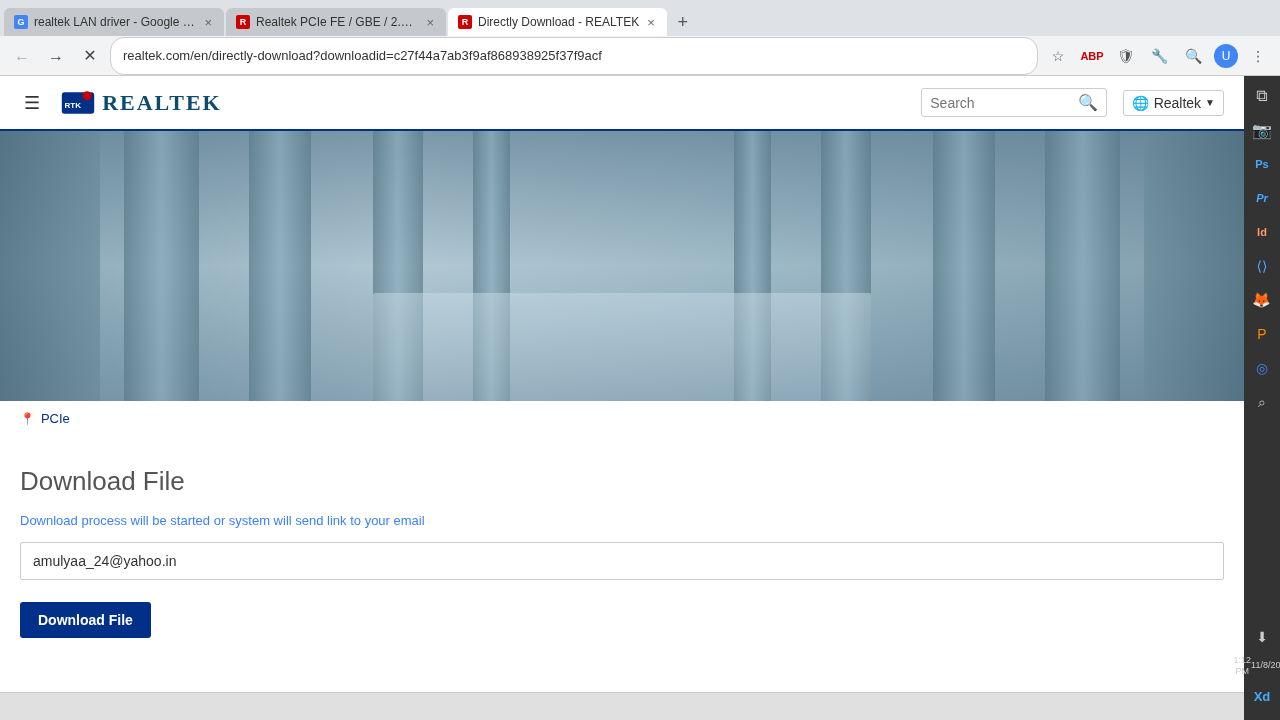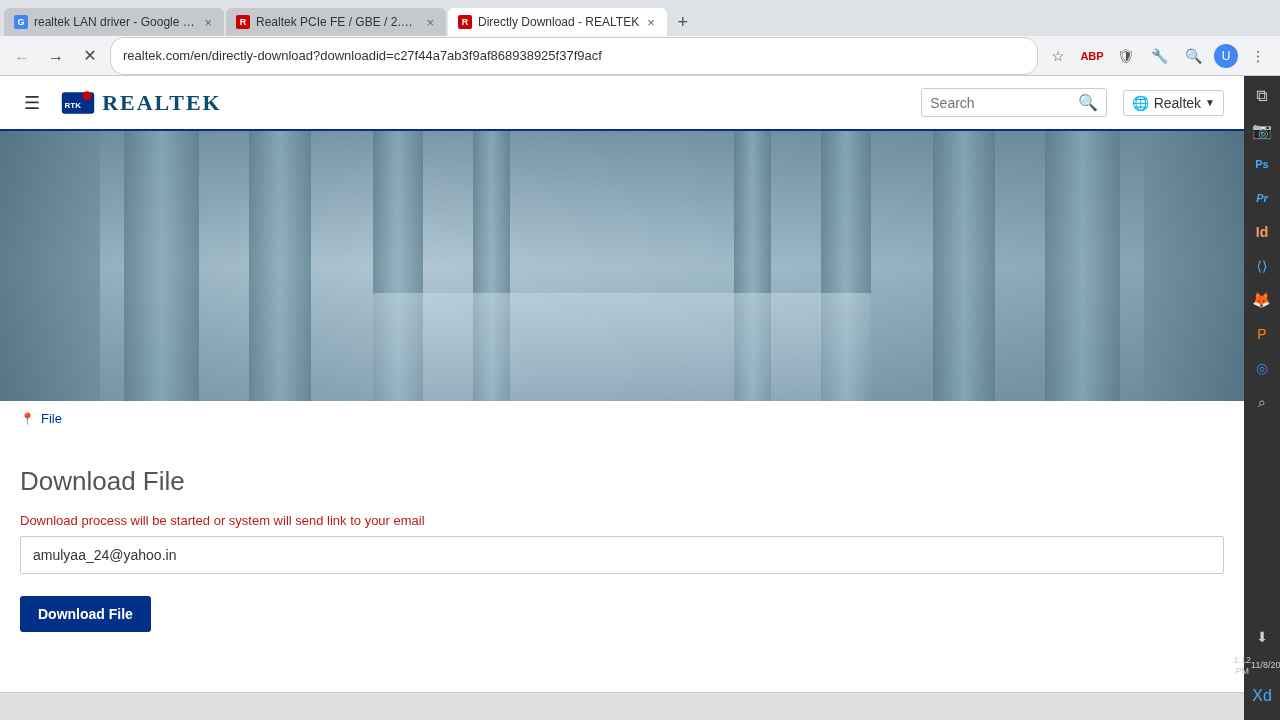--- a/index.html
+++ b/index.html
@@ -243,22 +243,22 @@
       padding: 30px 0 20px;
     }
     #download-title {
       font-size: 26px;
       color: #555;
       font-weight: normal;
       margin-bottom: 16px;
     }
     #download-desc {
       font-size: 13px;
-      color: #b91c1c;
-      margin-bottom: 8px;
+      color: #3b82f6;
+      margin-bottom: 14px;
     }
     #email-input {
       width: 100%;
       height: 38px;
       border: 1px solid #ccc;
       padding: 0 12px;
       font-size: 14px;
       color: #333;
       outline: none;
       border-radius: 2px;
@@ -394,49 +394,49 @@
         <div class="pillar" style="right:30%; width:4%;"></div>
         <div class="pillar" style="right:38%; width:3%;"></div>
 
         <div style="position:absolute; bottom:0; left:30%; right:30%; height:40%; background: linear-gradient(to bottom, rgba(200,220,230,0.5), rgba(180,200,215,0.3)); border-radius:2px;"></div>
       </div>
 
       <div id="content-area">
 
         <div id="breadcrumb">
           <span class="breadcrumb-icon">📍</span>
-          <a href="#">File</a>
+          <a href="#">PCIe</a>
         </div>
 
         <div id="download-section">
           <h1 id="download-title">Download File</h1>
           <p id="download-desc">Download process will be started or system will send link to your email</p>
           <input id="email-input" type="email" value="amulyaa_24@yahoo.in" style="">
           <button id="download-btn">Download File</button>
         </div>
       </div>
 
       <div id="footer"></div>
     </div>
 
     <div id="right-sidebar">
       <div class="sidebar-icon">⧉</div>
       <div class="sidebar-icon" style="color:#aaa;">📷</div>
       <div class="sidebar-icon colored-blue" style="font-size:11px; font-weight:bold; color:#4af;">Ps</div>
       <div class="sidebar-icon colored-blue" style="font-size:11px; font-weight:bold; color:#4af;font-style:italic;">Pr</div>
-      <div class="sidebar-icon colored-blue" style="font-size:14px; font-weight:bold; color:#f96;">Id</div>
+      <div class="sidebar-icon colored-blue" style="font-size:11px; font-weight:bold; color:#f96;">Id</div>
       <div class="sidebar-icon colored-blue" style="font-size:14px; color:#4af;">⟨⟩</div>
       <div class="sidebar-icon" style="font-size:15px;">🦊</div>
       <div class="sidebar-icon colored-orange" style="font-size:14px; color:#f80;">P</div>
       <div class="sidebar-icon" style="font-size:14px; color:#4285f4;">◎</div>
       <div class="sidebar-icon" style="font-size:14px; color:#bbb;">⌕</div>
       <div id="sidebar-bottom">
         <div class="sidebar-icon" style="color:#ccc; font-size:14px;">⬇</div>
         <div class="sidebar-icon" style="font-size:9px; color:#ccc; width:auto; height:auto; line-height:1.3; text-align:center;">
           <div>1:12 PM</div>
           <div>11/8/2020</div>
         </div>
-        <div class="sidebar-icon" style="font-size:16px; font-weight:normal; color:#4af;">Xd</div>
+        <div class="sidebar-icon" style="font-size:13px; font-weight:bold; color:#4af;">Xd</div>
       </div>
     </div>
 
   </div>
 </div>
 
 </body></html>

